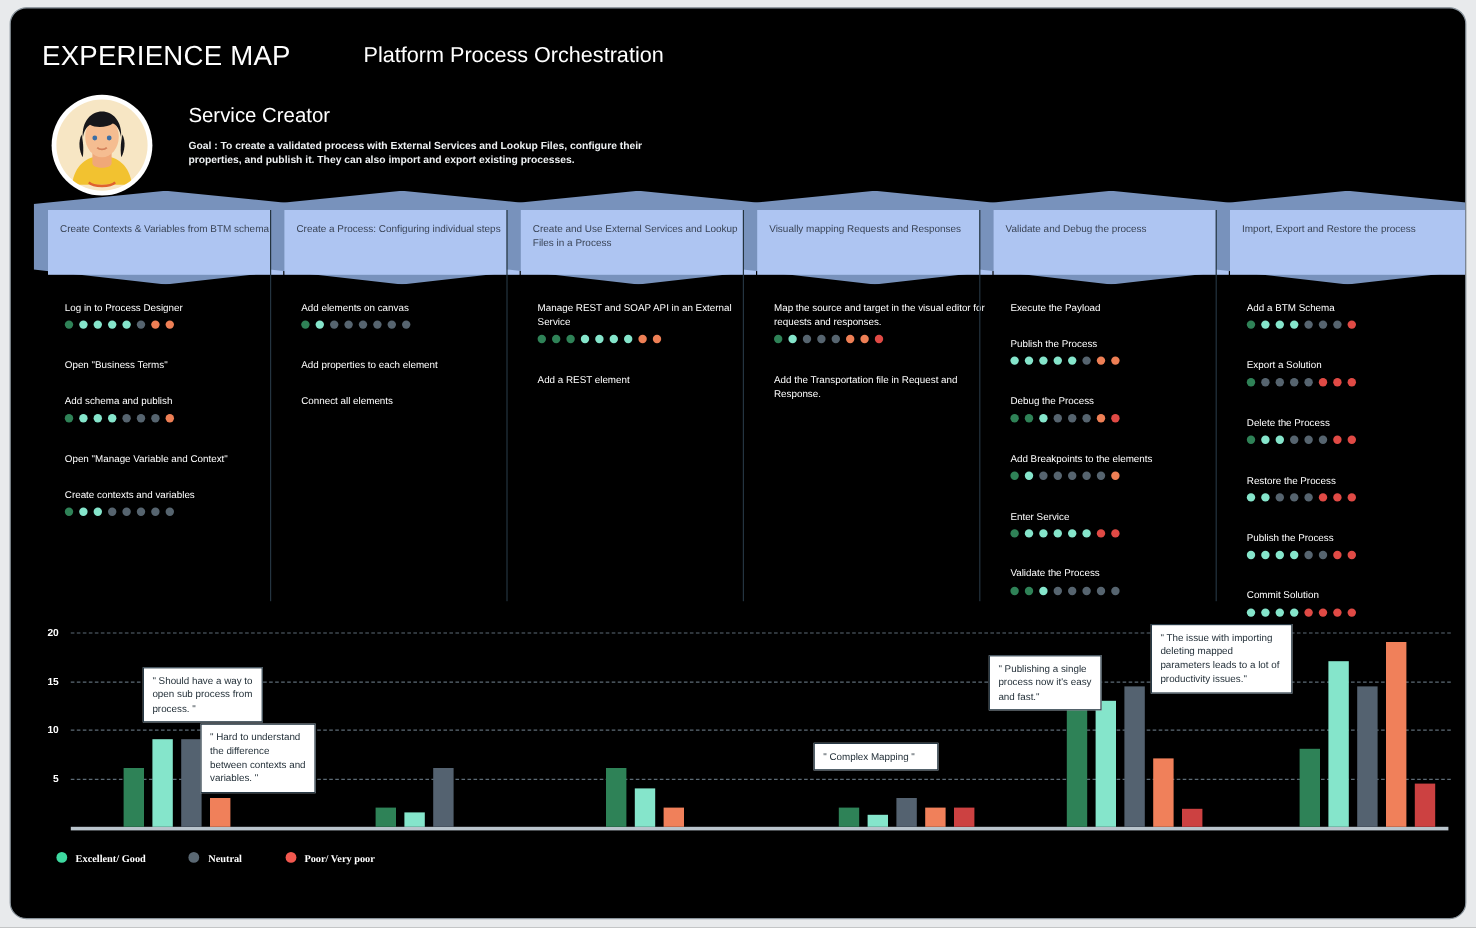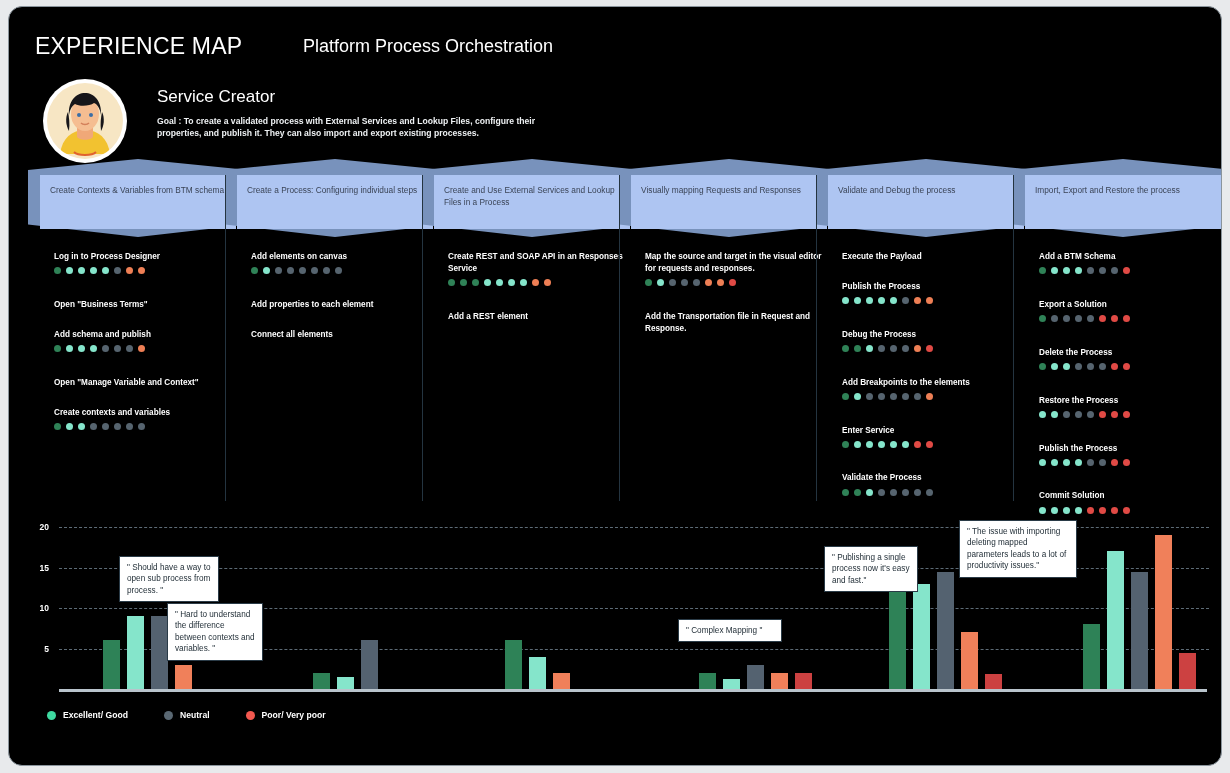--- a/index.html
+++ b/index.html
@@ -66,21 +66,21 @@
     width: 196px; height: 54px;
     background: #aec5f2;
     padding: 9px 10px 0 10px;
   }
   .hdr-text {
     font-size: 8.3px; line-height: 1.5; color: #3a4456;
   }
   .steps { position: absolute; left: 14px; top: 96px; width: 182px; }
   .step { margin-bottom: 0; }
   .step-label {
-    font-size: 8.2px; line-height: 1.45; color: #ffffff; font-weight: bold;
+    font-size: 8.2px; line-height: 1.45; color: #ffffff; font-weight: normal;
     margin-bottom: 4px;
   }
   .dots { display: flex; gap: 5px; height: 8px; align-items: center; margin-bottom: 10px; }
   .dots.empty { height: 0; margin-bottom: 0; }
   .dot { width: 7px; height: 7px; border-radius: 50%; display: block; }
   .spacer { height: 14px; }
 
   
   #chart { position: absolute; left: 14px; top: 505px; width: 1190px; height: 200px; }
   .ytick {
@@ -100,21 +100,21 @@
   #bars { position: absolute; left: 0; top: 0; right: 0; height: 177px; }
   .callout {
     position: absolute;
     background: #ffffff; border: 1px solid #2a3b47;
     padding: 5px 7px;
     font-size: 8.2px; line-height: 1.4; color: #1d2a33;
   }
 
   
   #legend { position: absolute; left: 38px; top: 703px; display: flex; gap: 36px; align-items: center; }
-  .leg-item { display: flex; align-items: center; gap: 7px; }
+  .leg-item { display: flex; align-items: flex-start; gap: 7px; font-family: Liberation Serif, serif; }
   .leg-dot { width: 9px; height: 9px; border-radius: 50%; }
   .leg-label { font-size: 8.6px; color: #ffffff; font-weight: bold; }
 </style>
 </head>
 <body>
 
 <div id="canvas">
 
   <div id="title-row">
     <div id="exp-title">EXPERIENCE MAP</div>
@@ -239,21 +239,21 @@
         </div>
       </div>
       <div class="col-divider" style="left: 198px;"></div>
       <div class="col" style="left: 407px;">
         <div class="chev"></div>
         <div class="hdr-box">
           <div class="hdr-text">Create and Use External Services and Lookup Files in a Process</div>
         </div>
         <div class="steps">
           <div class="step">
-            <div class="step-label">Create REST and SOAP API in an Responses Service</div>
+            <div class="step-label">Manage REST and SOAP API in an External Service</div>
             <div class="dots">
               <span class="dot" style="background: rgb(47, 130, 87);"></span>
               <span class="dot" style="background: rgb(47, 130, 87);"></span>
               <span class="dot" style="background: rgb(47, 130, 87);"></span>
               <span class="dot" style="background: rgb(133, 229, 203);"></span>
               <span class="dot" style="background: rgb(133, 229, 203);"></span>
               <span class="dot" style="background: rgb(133, 229, 203);"></span>
               <span class="dot" style="background: rgb(133, 229, 203);"></span>
               <span class="dot" style="background: rgb(238, 127, 85);"></span>
               <span class="dot" style="background: rgb(238, 127, 85);"></span>

